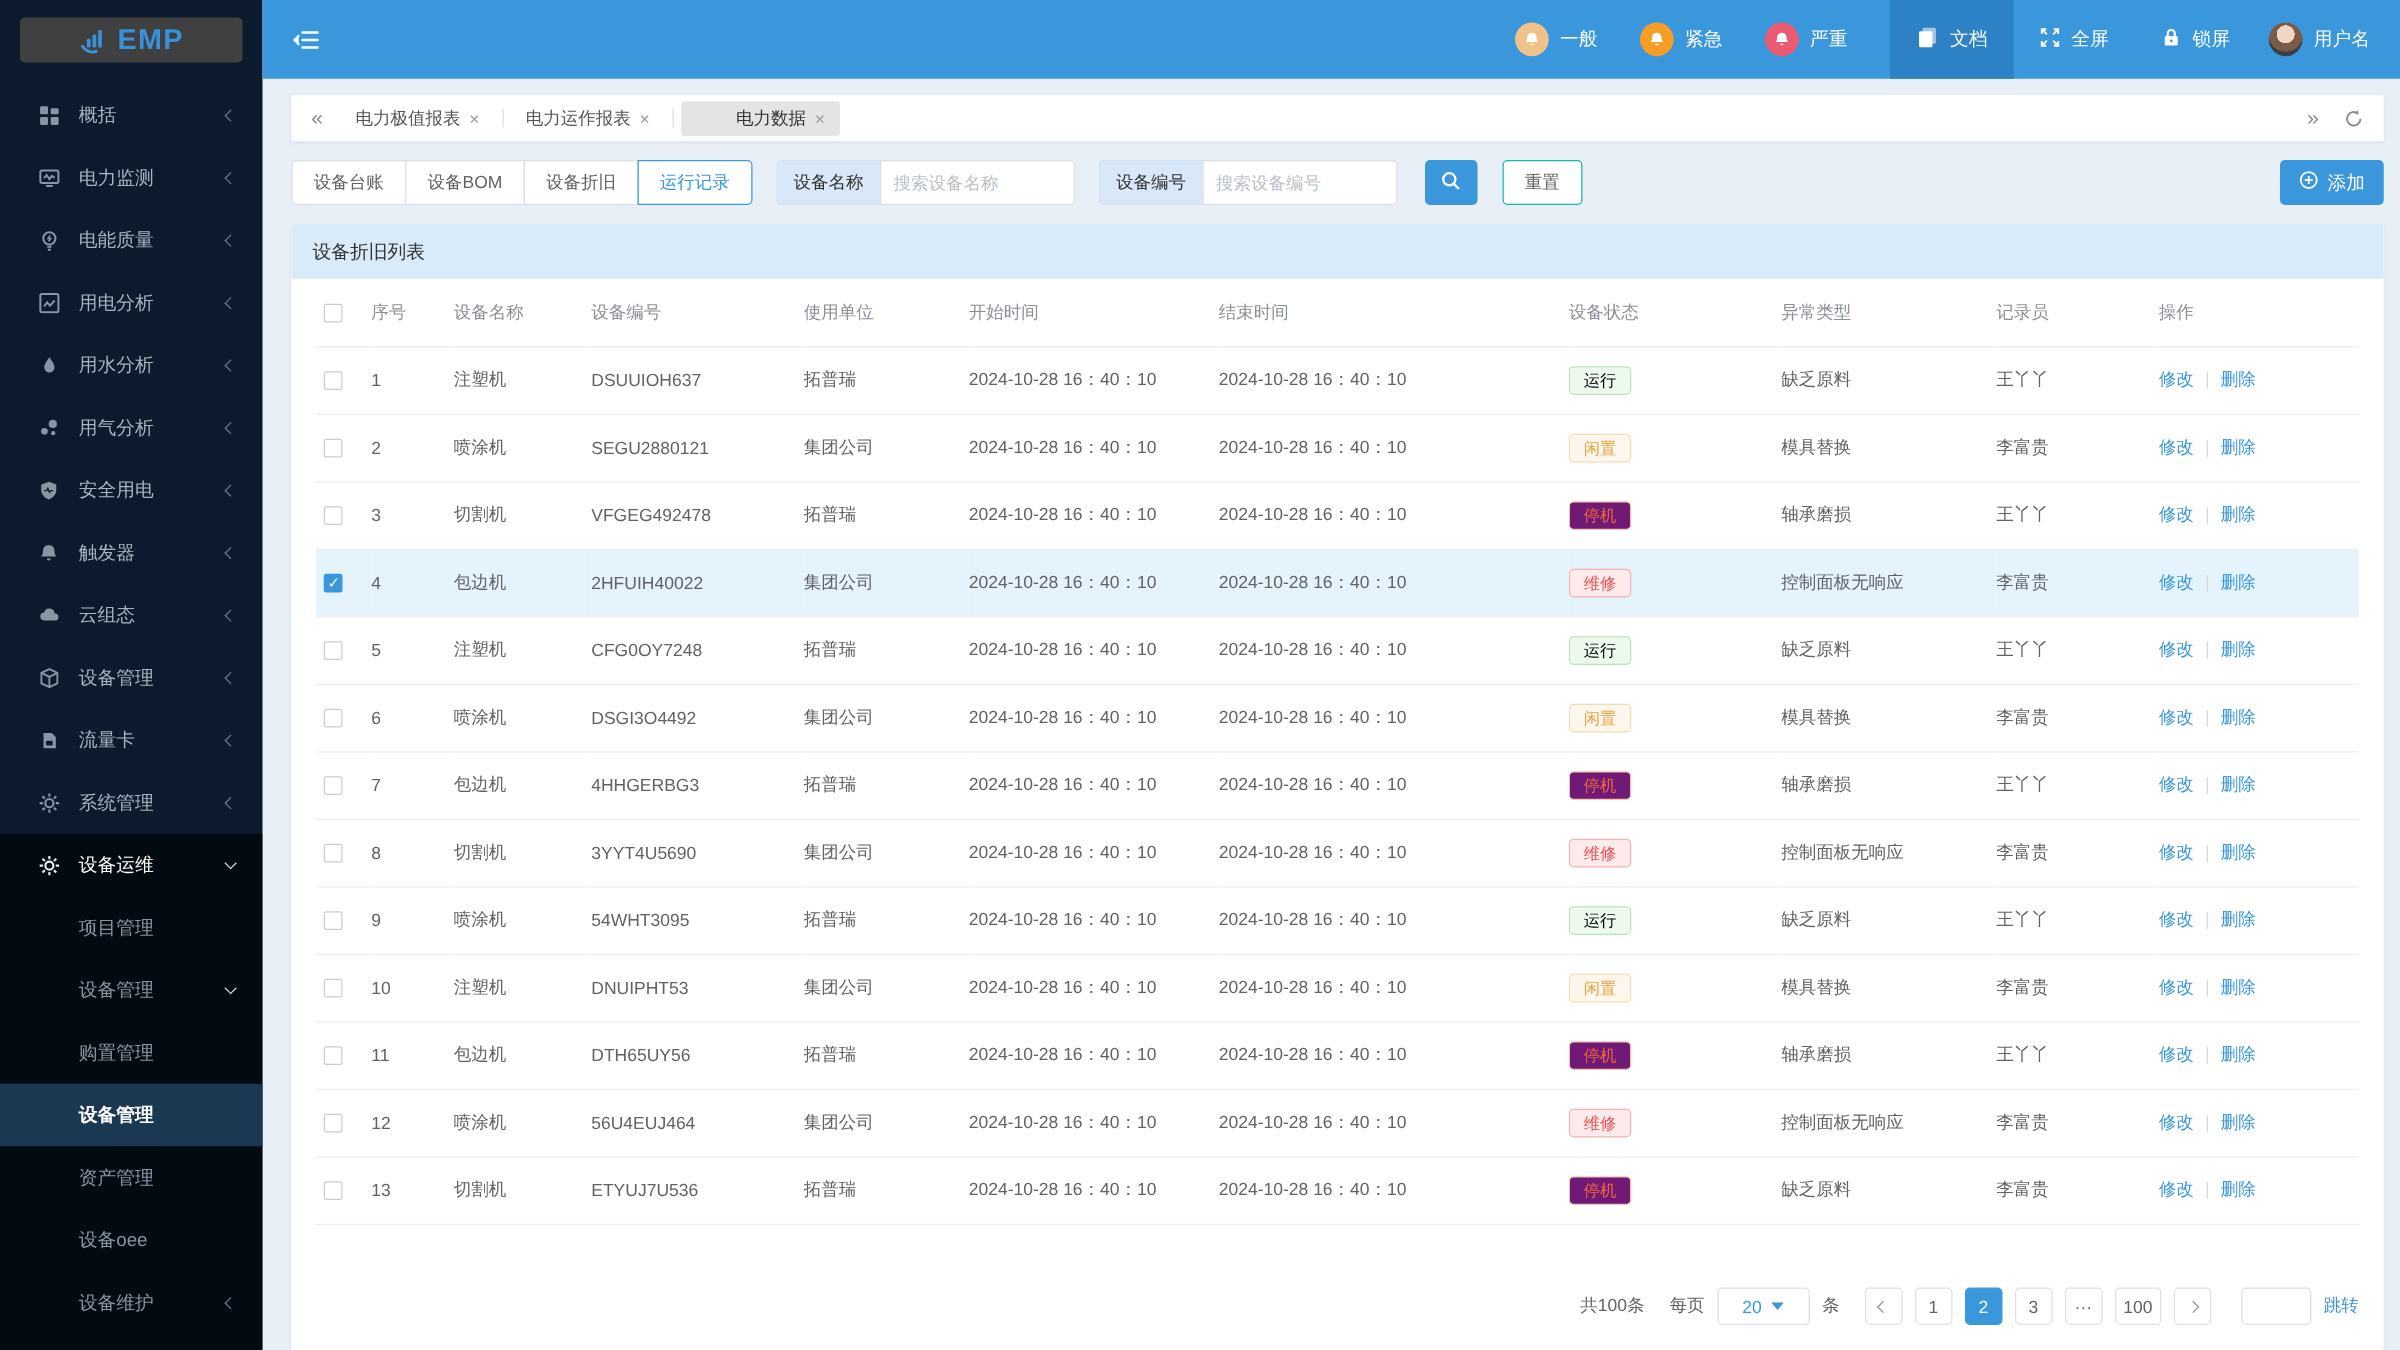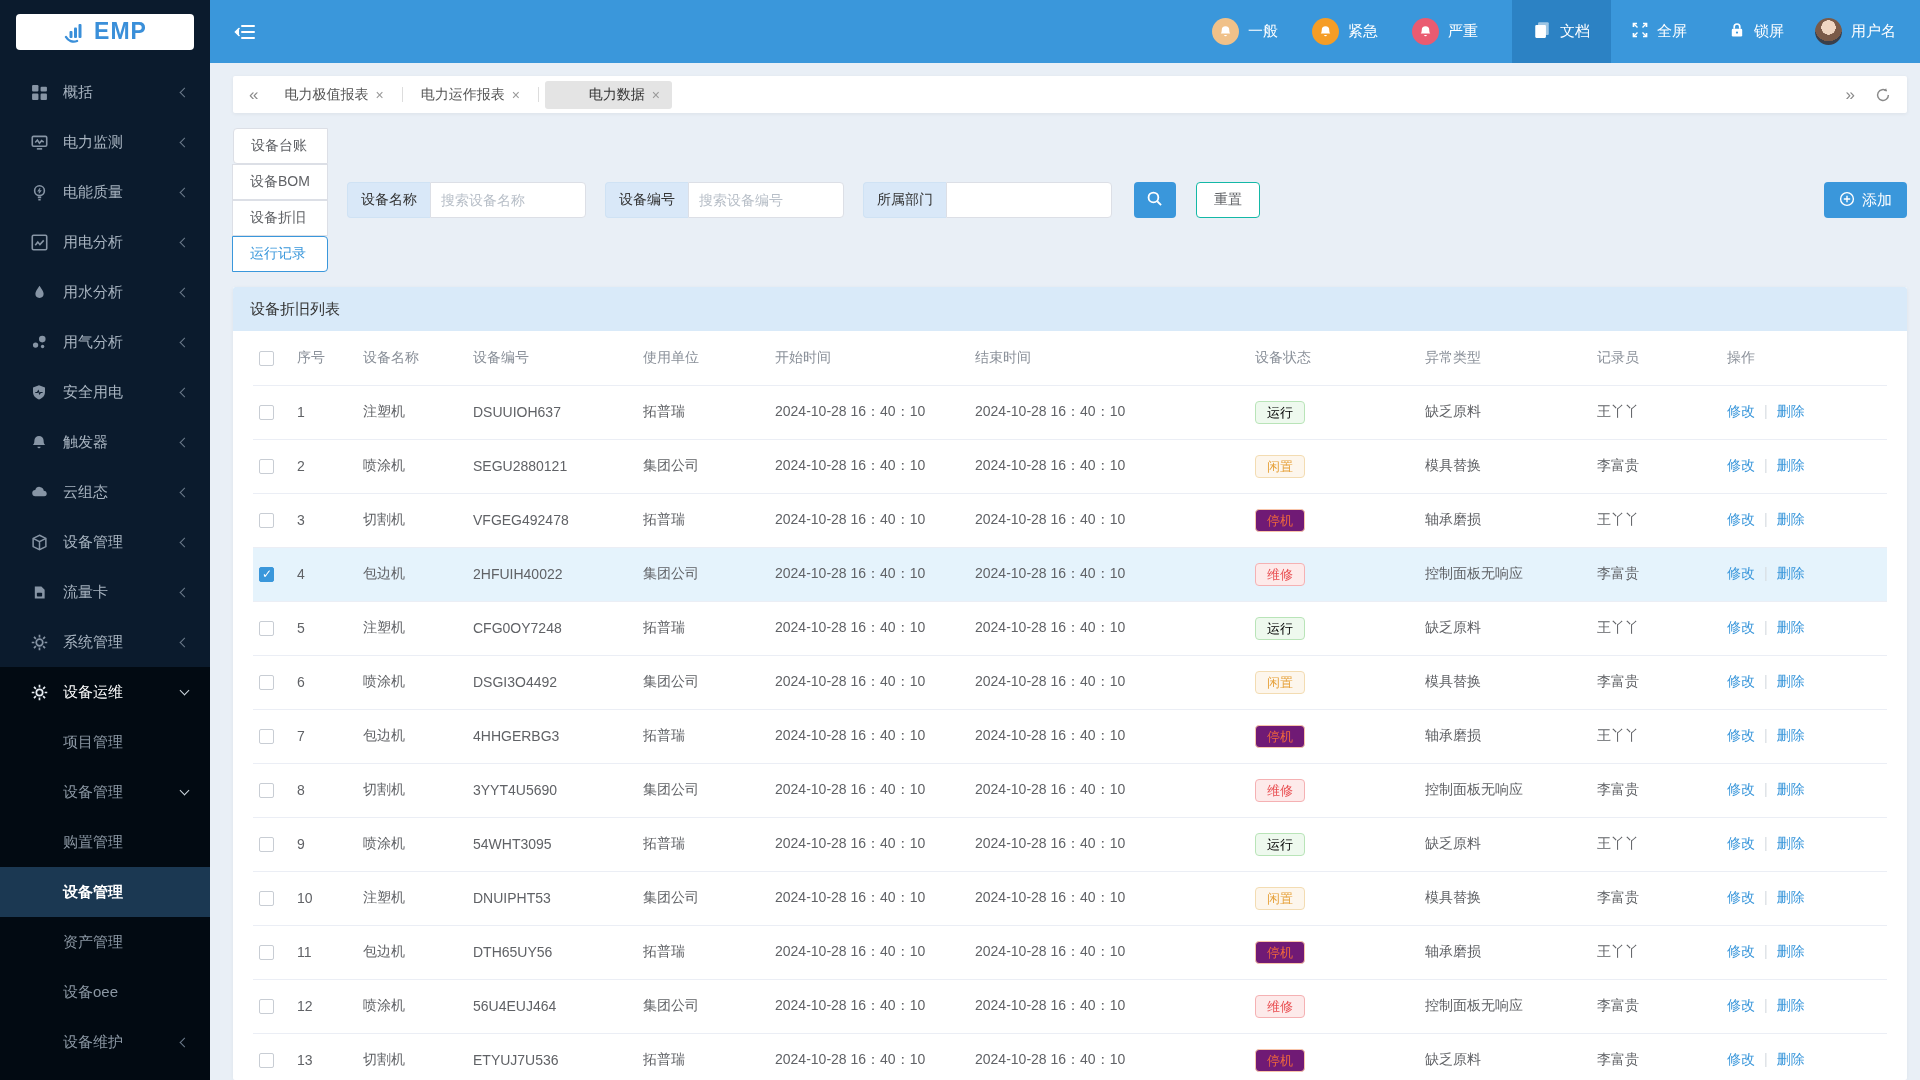--- a/index.html
+++ b/index.html
@@ -2,21 +2,21 @@
 <html><head>
 <meta charset="utf-8">
 <style>
   * { margin:0; padding:0; box-sizing:border-box; }
   html,body { width:1920px; height:1080px; overflow:hidden; font-family:"Liberation Sans","DejaVu Sans",sans-serif; background:#e9eff6; }
   .app { display:flex; width:100%; height:100%; }
 
   
   .sidebar { width:210px; height:100%; background:#0b1b2d; flex:0 0 210px; overflow:hidden; }
   .logo-wrap { height:63px; display:flex; align-items:center; padding:0 16px; }
-  .logo-box { width:178px; height:36px; background:#ffffff; border-radius:4px; display:flex; align-items:center; justify-content:center; gap:7px; }
+  .logo-box { width:178px; height:36px; background:#404040; border-radius:4px; display:flex; align-items:center; justify-content:center; gap:7px; }
   .logo-text { font-size:23px; font-weight:800; color:#3a8fd9; letter-spacing:1px; }
   .nav { margin-top:4px; }
   .nav-item { height:50px; display:flex; align-items:center; padding:0 22px 0 30px; color:#a8b4c0; font-size:15px; cursor:pointer; }
   .nav-item .nicon { width:18px; height:18px; margin-right:15px; color:#8795a5; display:flex; align-items:center; justify-content:center; flex:0 0 18px; }
   .nav-item .nlabel { flex:1; }
   .chev-l { width:7px; height:7px; border-left:1.5px solid #6d7c8c; border-bottom:1.5px solid #6d7c8c; transform:rotate(45deg); }
   .chev-d { width:7px; height:7px; border-right:1.5px solid #cfd8e0; border-bottom:1.5px solid #cfd8e0; transform:rotate(45deg); margin-top:-3px; }
   .nav-expanded { background:#020a12; padding-bottom:6px; }
   .nav-expanded .nav-item.parent { color:#ffffff; }
   .nav-expanded .nav-item.parent .nicon { color:#e8eef4; }
@@ -44,21 +44,21 @@
   .tab-collapse { color:#8a8a8a; font-size:17px; cursor:pointer; margin-right:14px; }
   .tab { display:flex; align-items:center; gap:7px; font-size:14px; color:#555; padding:5px 12px; cursor:pointer; white-space:nowrap; }
   .tab .tclose { color:#999; font-size:14px; cursor:pointer; }
   .tab[data-active="true"] { background:#e4e4e4; border-radius:3px; color:#333;padding-left:44px; }
   .tab-div { width:1px; height:15px; background:#ddd; margin:0 6px; }
   .tab-right { margin-left:auto; display:flex; align-items:center; gap:20px; color:#8a8a8a; }
   .tab-right .ticon { cursor:pointer; display:flex; align-items:center; font-size:17px; }
 
   
   .filters { margin:15px 13px 0 23px; display:flex; align-items:center; flex:0 0 36px; }
-  .seg-group { display:flex;flex-direction:column; }
+  .seg-group { display:flex; }
   .seg { height:36px; padding:0 17px; background:#fff; border:1px solid #dcdfe6; color:#606266; font-size:14px; display:flex; align-items:center; cursor:pointer; margin-left:-1px; }
   .seg:first-child { border-radius:4px 0 0 4px; margin-left:0; }
   .seg[data-active="true"] { color:#3a97db; border-color:#3a97db; border-radius:0 4px 4px 0; position:relative; z-index:2; }
   .field-group { display:flex; margin-left:19px; }
   .field-label { height:36px; background:#d9e8f8; border:1px solid #cfe2f4; border-right:none; border-radius:4px 0 0 4px; display:flex; align-items:center; padding:0 13px; font-size:14px; color:#333; }
   .field-input { height:36px; width:156px; border:1px solid #dcdfe6; border-radius:0 4px 4px 0; padding:0 10px; font-size:14px; color:#333; outline:none; }
   .field-input::placeholder { color:#b8bfc8; }
   .field-input.dept { width:166px; }
   .btn-search { width:42px; height:36px; margin-left:22px; background:#3a97db; border:none; border-radius:4px; cursor:pointer; display:flex; align-items:center; justify-content:center; }
   .btn-reset { height:36px; margin-left:20px; padding:0 17px; background:#fff; border:1px solid #14b8a6; border-radius:4px; font-size:14px; color:#606266; cursor:pointer; }
@@ -404,24 +404,20 @@
             <span>运行记录</span>
           </div>
       </div>
       <div class="field-group">
         <span class="field-label">设备名称</span>
         <input class="field-input" placeholder="搜索设备名称" style="">
       </div>
       <div class="field-group">
         <span class="field-label">设备编号</span>
         <input class="field-input" placeholder="搜索设备编号" style="">
-      </div>
-      <div class="field-group">
-        <span class="field-label">所属部门</span>
-        <input class="field-input dept" placeholder="" style="">
       </div>
       <button class="btn-search">
         <span><svg width="17" height="17" viewBox="0 0 16 16" fill="none" stroke="#fff" stroke-width="1.7">
               <circle cx="7" cy="7" r="4.6"></circle>
               <path d="M10.6 10.6L14.2 14.2"></path>
             </svg></span>
       </button>
       <button class="btn-reset">重置</button>
       <button class="btn-add">
         <span><svg width="16" height="16" viewBox="0 0 16 16" fill="none" stroke="#fff" stroke-width="1.4">

